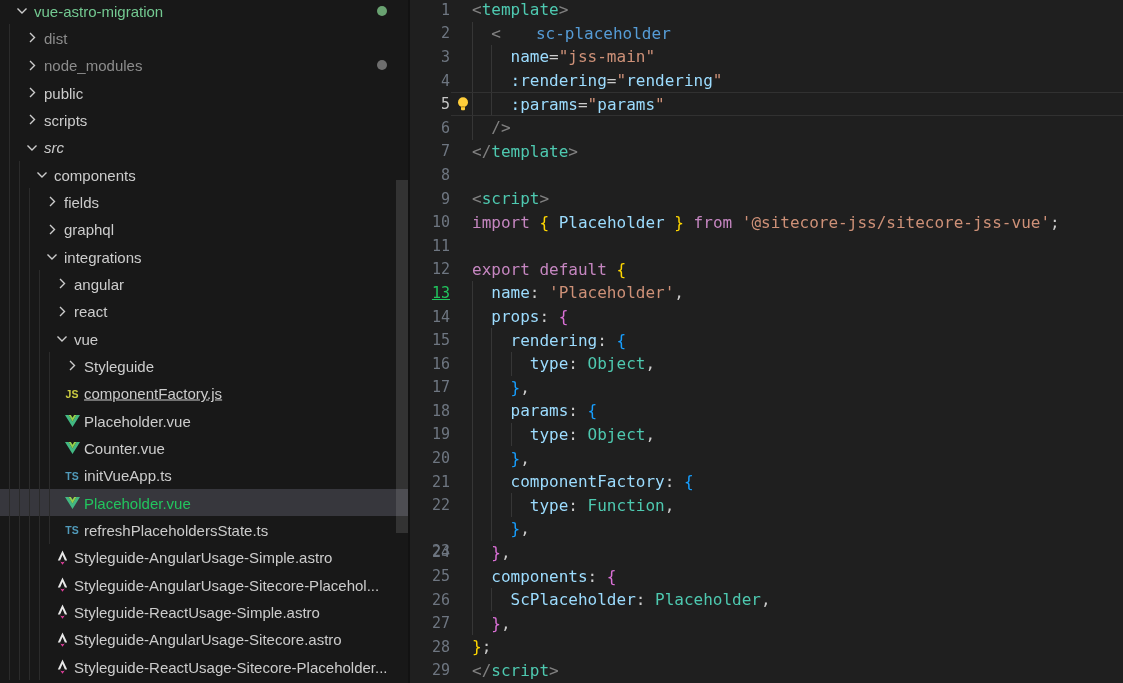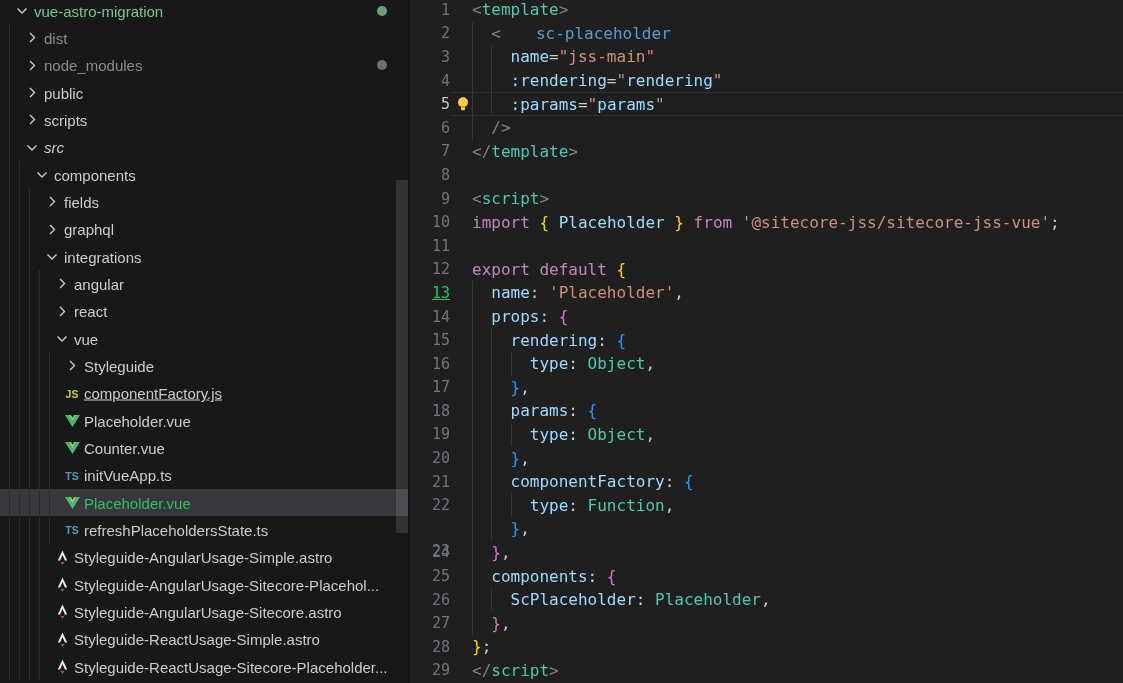--- a/index.html
+++ b/index.html
@@ -295,34 +295,34 @@
           <div class="tguide" style="left: 9px;"></div>
           <div class="tguide" style="left: 19px;"></div>
           <div class="tguide" style="left: 29px;"></div>
           <div class="tguide" style="left: 39px;"></div>
           <span class="ticon" style="left: 53px;">
             <svg width="15" height="16" viewBox="0 0 15 16">
               <path d="M7.5 1 L12.2 11 H9.9 L7.5 5.6 L5.1 11 H2.8 Z" fill="#e8e8e8"></path>
               <path d="M5.3 12.1 C6.8 13 8.2 13 9.7 12.1 L7.5 15.3 Z" fill="#e5409f"></path>
             </svg>
           </span>
+          <span class="tlabel" style="left: 74px; color: rgb(204, 204, 204);">Styleguide-ReactUsage-Simple.astro</span>
+        </div>
+        <div class="trow">
+          <div class="tguide" style="left: 9px;"></div>
+          <div class="tguide" style="left: 19px;"></div>
+          <div class="tguide" style="left: 29px;"></div>
+          <div class="tguide" style="left: 39px;"></div>
+          <span class="ticon" style="left: 53px;">
+            <svg width="15" height="16" viewBox="0 0 15 16">
+              <path d="M7.5 1 L12.2 11 H9.9 L7.5 5.6 L5.1 11 H2.8 Z" fill="#e8e8e8"></path>
+              <path d="M5.3 12.1 C6.8 13 8.2 13 9.7 12.1 L7.5 15.3 Z" fill="#e5409f"></path>
+            </svg>
+          </span>
           <span class="tlabel" style="left: 74px; color: rgb(204, 204, 204);">Styleguide-AngularUsage-Sitecore.astro</span>
-        </div>
-        <div class="trow">
-          <div class="tguide" style="left: 9px;"></div>
-          <div class="tguide" style="left: 19px;"></div>
-          <div class="tguide" style="left: 29px;"></div>
-          <div class="tguide" style="left: 39px;"></div>
-          <span class="ticon" style="left: 53px;">
-            <svg width="15" height="16" viewBox="0 0 15 16">
-              <path d="M7.5 1 L12.2 11 H9.9 L7.5 5.6 L5.1 11 H2.8 Z" fill="#e8e8e8"></path>
-              <path d="M5.3 12.1 C6.8 13 8.2 13 9.7 12.1 L7.5 15.3 Z" fill="#e5409f"></path>
-            </svg>
-          </span>
-          <span class="tlabel" style="left: 74px; color: rgb(204, 204, 204);">Styleguide-ReactUsage-Simple.astro</span>
         </div>
         <div class="trow">
           <div class="tguide" style="left: 9px;"></div>
           <div class="tguide" style="left: 19px;"></div>
           <div class="tguide" style="left: 29px;"></div>
           <div class="tguide" style="left: 39px;"></div>
           <span class="ticon" style="left: 53px;">
             <svg width="15" height="16" viewBox="0 0 15 16">
               <path d="M7.5 1 L12.2 11 H9.9 L7.5 5.6 L5.1 11 H2.8 Z" fill="#e8e8e8"></path>
               <path d="M5.3 12.1 C6.8 13 8.2 13 9.7 12.1 L7.5 15.3 Z" fill="#e5409f"></path>

